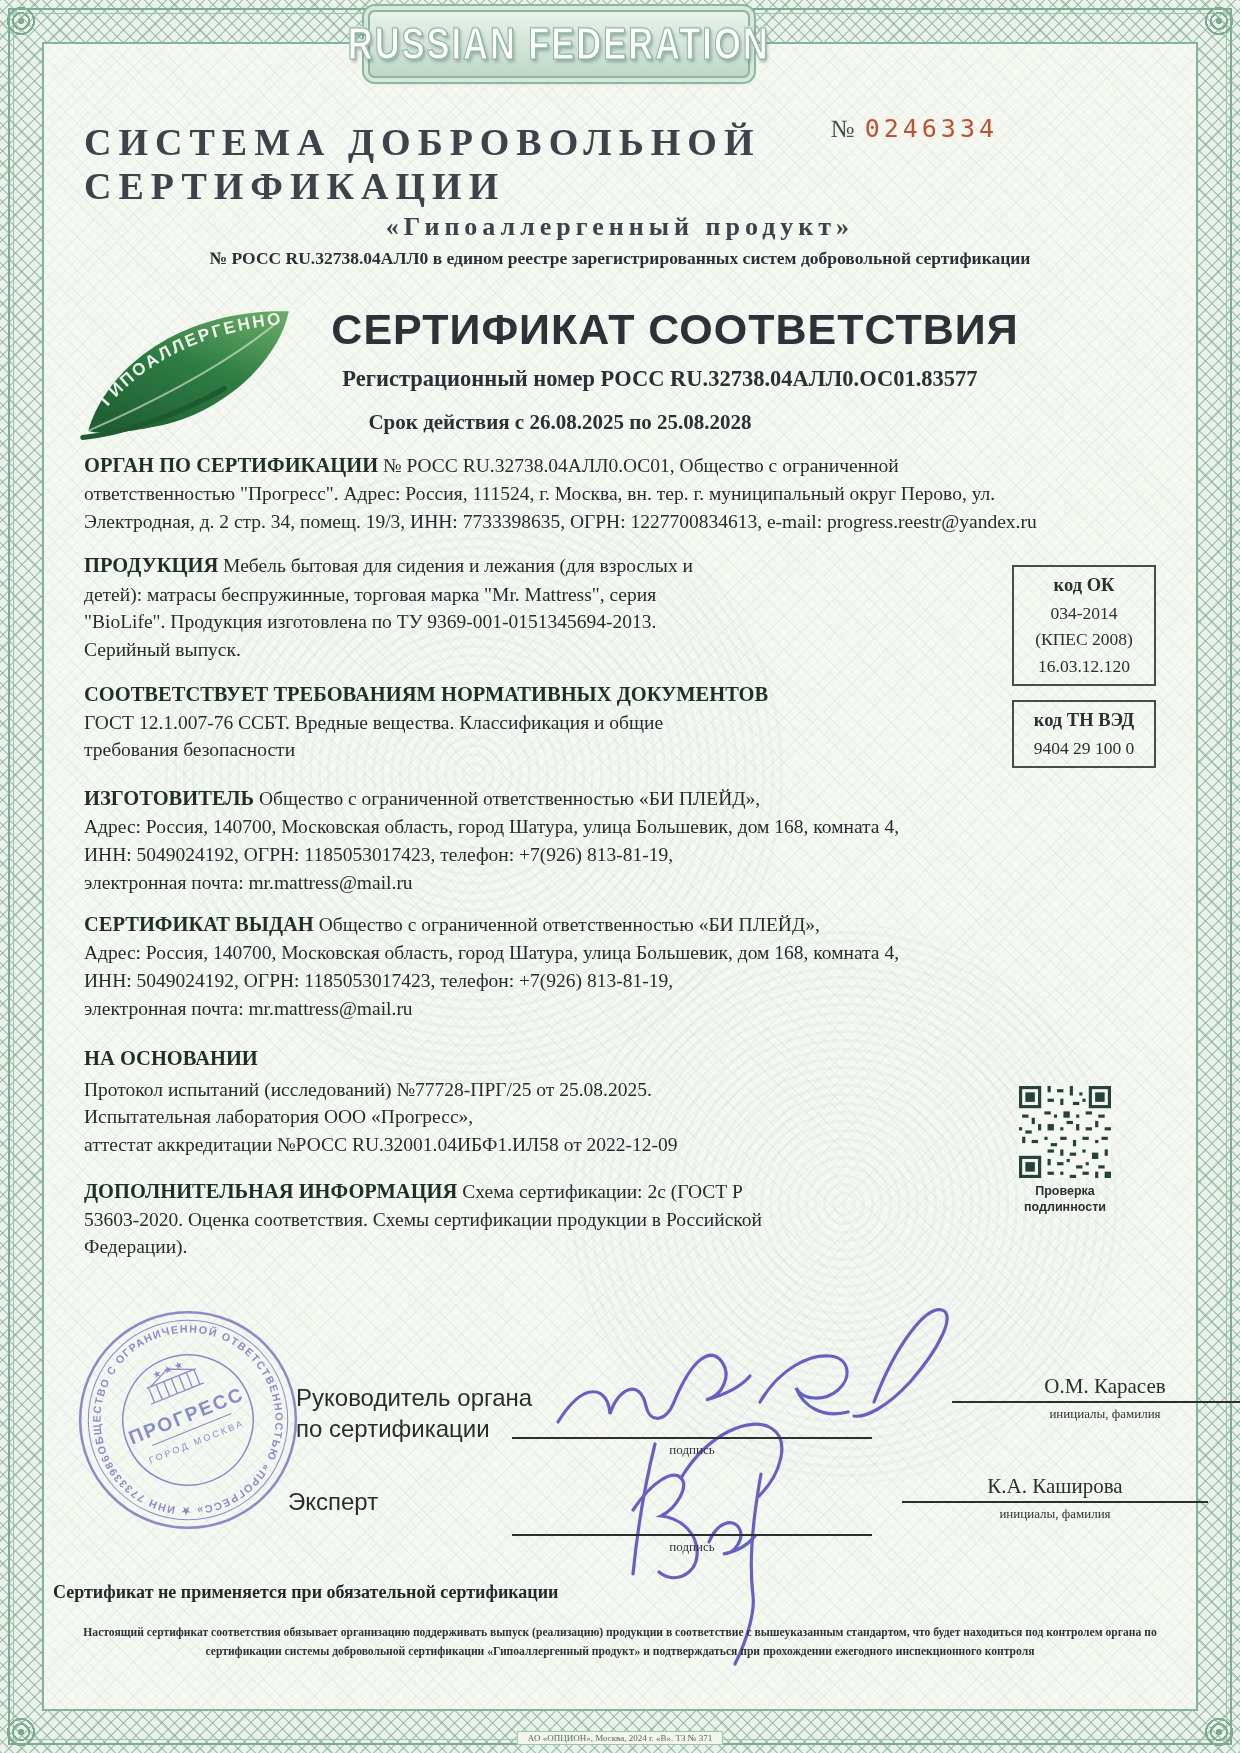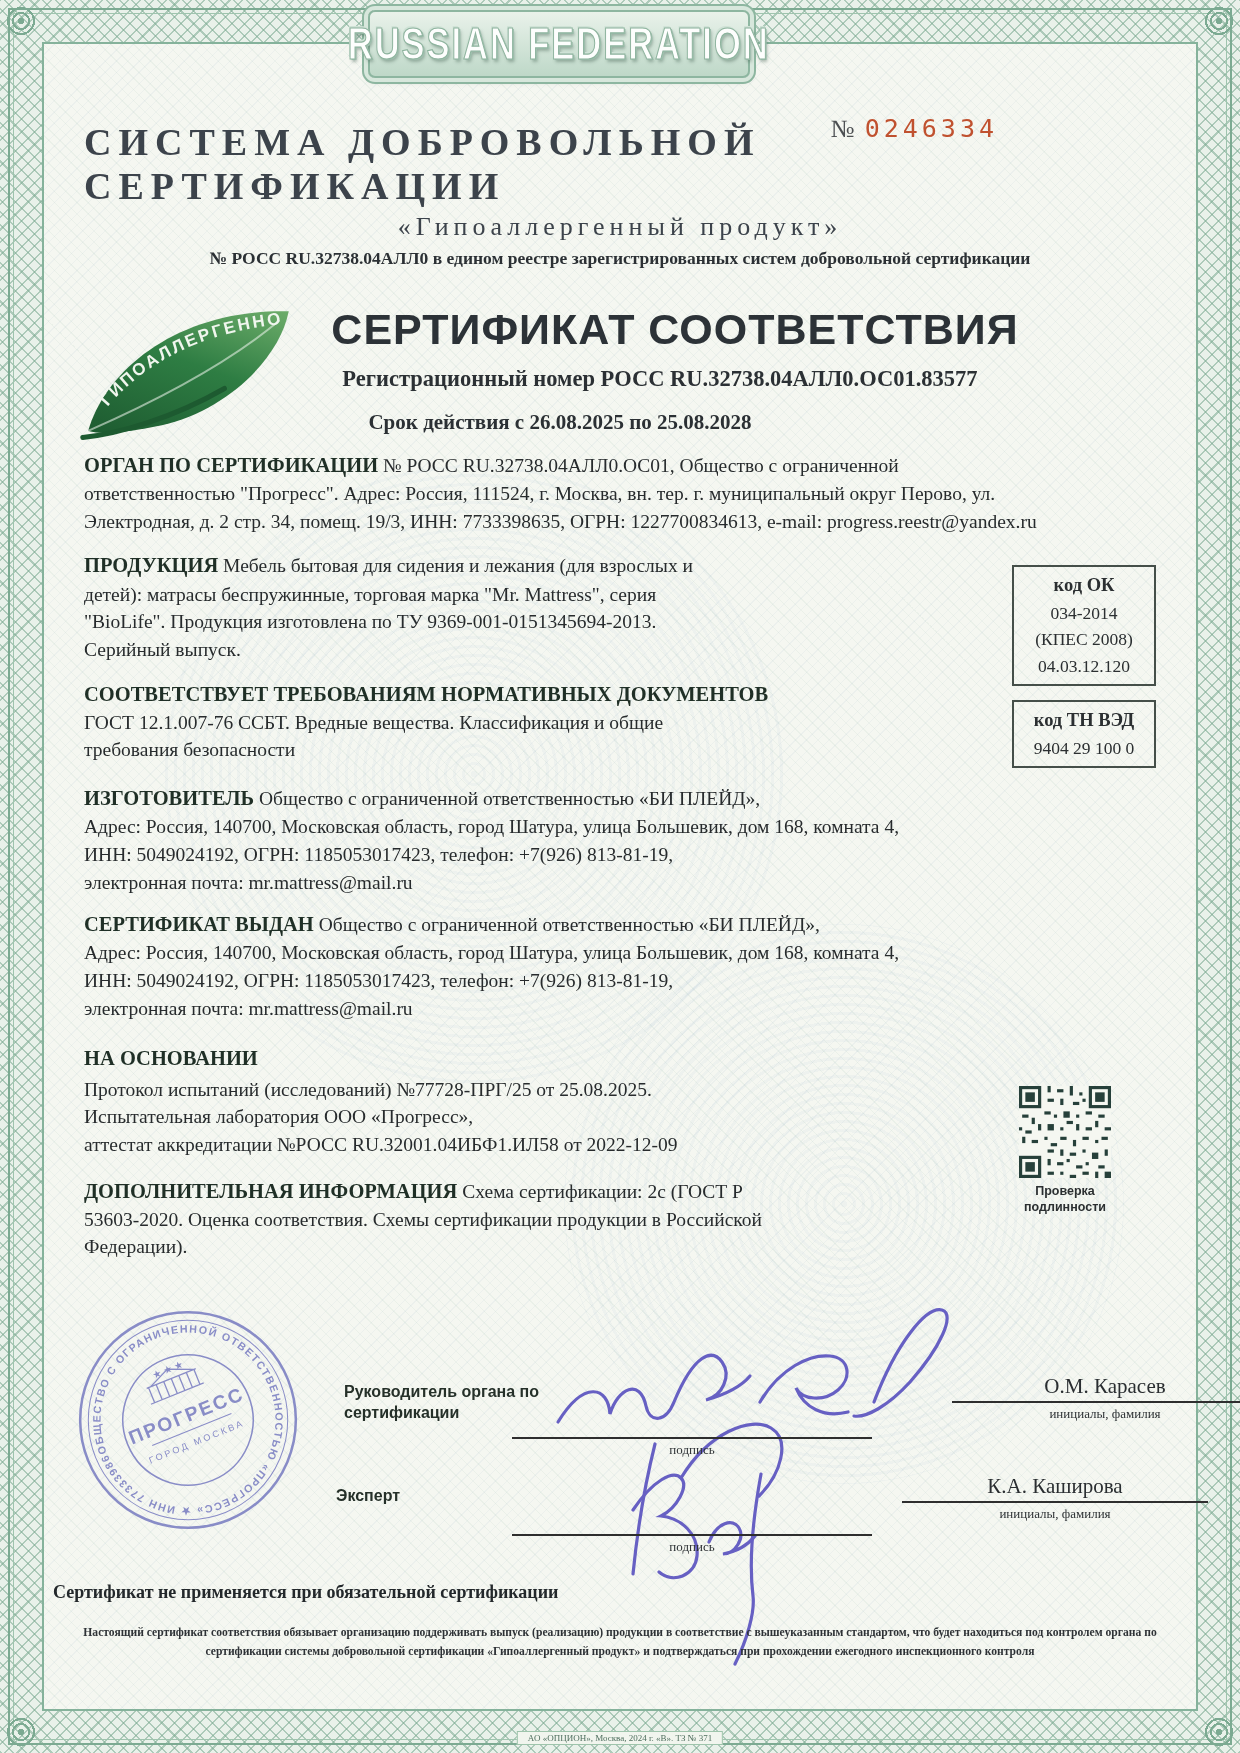--- a/index.html
+++ b/index.html
@@ -26,42 +26,42 @@
     box-shadow:0 0 0 4px #d7e7dc,0 0 0 6px #8db6a0,0 3px 6px rgba(50,80,65,.25);
     display:flex;align-items:center;justify-content:center;}
   .banner-text{font-family:"Liberation Sans",sans-serif;font-weight:bold;font-size:36px;letter-spacing:2px;
     color:#fdfefd;transform:scale(.96,1.22);-webkit-text-stroke:1px #8db39d;
     text-shadow:1.5px 1.5px 0 #9fbfae,-1px -1px 0 #cfe2d6,2px 3px 3px rgba(60,90,75,.4);white-space:nowrap;}
   .serial{position:absolute;top:70px;right:198px;font-size:25px;letter-spacing:2px;white-space:nowrap;}
   .serial-prefix{color:#4c4f52;font-family:"Liberation Serif",serif;}
   .serial-num{color:#c0512f;font-family:"DejaVu Sans Mono",monospace;letter-spacing:4px;}
   .content{position:relative;height:100%;padding:36px 40px 0 40px;box-sizing:border-box;}
   .h-sys{margin:40px 0 0;text-align:left;font-weight:bold;font-size:38px;letter-spacing:7px;color:#3c434b;}
-  .h-sub{margin:4px 0 0;text-align:center;font-weight:normal;font-size:26px;letter-spacing:5px;color:#3c434b;}
+  .h-sub{margin:4px 0 0;text-align:center;font-weight:bold;font-size:26px;letter-spacing:5px;color:#3c434b;}
   .registry{margin:6px 0 0;text-align:center;font-weight:bold;font-size:17.5px;color:#2b3034;}
   .cert-title{margin:36px 0 0 110px;text-align:center;font-family:"Liberation Sans",sans-serif;font-weight:bold;
     font-size:43px;letter-spacing:1px;color:#2c3237;}
   .reg-num{margin:12px 0 0 80px;text-align:center;font-weight:bold;font-size:22.5px;color:#2b3034;}
   .validity{margin:18px 120px 0 0;text-align:center;font-weight:bold;font-size:21px;color:#2b3034;}
   .para{margin:16px 0 0;font-size:19.5px;line-height:1.42;color:#272b2d;}
   .sec-h{font-weight:bold;font-size:20.5px;color:#1f2f26;}
   .sec-t{white-space:pre-line;}
   .basis-head{margin:22px 0 0;}
   .basis-text{margin:2px 0 0;max-width:780px;}
   .addl{max-width:860px;}
   .code-box{float:right;width:132px;border:2px solid #454f49;text-align:center;
     padding:5px 4px;margin:14px 0 6px 18px;font-size:17.5px;line-height:1.5;color:#2b2f31;}
   .code-box.tnved{clear:right;margin-top:8px;}
   .cb-title{font-weight:bold;font-size:18.5px;}
   .qr-block{position:absolute;left:971px;top:1042px;width:100px;text-align:center;}
   .qr-block svg{display:block;width:92px;height:92px;margin:0 auto;}
   .qr-caption{margin-top:6px;font-family:"Liberation Sans",sans-serif;font-size:12.5px;font-weight:bold;color:#2b2f31;line-height:1.25;}
   .leaf-logo{position:absolute;left:28px;top:248px;width:235px;height:150px;transform:rotate(-6deg);}
-  .sig-role{position:absolute;font-family:"Liberation Sans",sans-serif;font-weight:bold;font-size:16px;
-    line-height:1.3;color:#253029;margin-left:48px;}
+  .sig-role{position:absolute;font-family:"Liberation Sans",sans-serif;font-weight:normal;font-size:24px;
+    line-height:1.3;color:#253029;}
   .sig-role.r1{left:252px;top:1338px;width:240px;}
   .sig-role.r2{left:244px;top:1442px;width:200px;}
   .rule-block{position:absolute;text-align:center;}
   .rule-block .rule{border-bottom:2px solid #2e2e2e;height:0;}
   .sub-label{margin-top:3px;font-size:13px;color:#2f3336;}
   .sign1{left:468px;top:1393px;width:360px;}
   .sign2{left:468px;top:1490px;width:360px;}
   .name1{left:908px;top:1330px;width:306px;}
   .name2{left:858px;top:1430px;width:306px;}
   .sig-name{font-size:21px;color:#2a2e31;margin-bottom:2px;}
@@ -123,21 +123,21 @@
       <div class="registry">№ РОСС RU.32738.04АЛЛ0 в едином реестре зарегистрированных систем добровольной сертификации</div>
 
       <div class="cert-title">СЕРТИФИКАТ СООТВЕТСТВИЯ</div>
       <div class="reg-num">Регистрационный номер РОСС RU.32738.04АЛЛ0.ОС01.83577</div>
       <div class="validity">Срок действия с 26.08.2025 по 25.08.2028</div>
 
       <p class="para"><b class="sec-h">ОРГАН ПО СЕРТИФИКАЦИИ</b> <span class="sec-t">№ РОСС RU.32738.04АЛЛ0.ОС01, Общество с ограниченной
 ответственностью "Прогресс". Адрес: Россия, 111524, г. Москва, вн. тер. г. муниципальный округ Перово, ул.
 Электродная, д. 2 стр. 34, помещ. 19/3, ИНН: 7733398635, ОГРН: 1227700834613, e-mail: progress.reestr@yandex.ru</span></p>
 
-      <p class="para"><span class="code-box"><span class="cb-title">код ОК</span><br><span>034-2014</span><br><span>(КПЕС 2008)</span><br><span>04.03.12.120</span></span><b class="sec-h">ПРОДУКЦИЯ</b> <span class="sec-t">Мебель бытовая для сидения и лежания (для взрослых и
+      <p class="para"><span class="code-box"><span class="cb-title">код ОК</span><br><span>034-2014</span><br><span>(КПЕС 2008)</span><br><span>16.03.12.120</span></span><b class="sec-h">ПРОДУКЦИЯ</b> <span class="sec-t">Мебель бытовая для сидения и лежания (для взрослых и
 детей): матрасы беспружинные, торговая марка "Mr. Mattress", серия
 "BioLife". Продукция изготовлена по ТУ 9369-001-0151345694-2013.
 Серийный выпуск.</span></p>
 
       <p class="para"><span class="code-box tnved"><span class="cb-title">код ТН ВЭД</span><br><span>9404 29 100 0</span></span><b class="sec-h">СООТВЕТСТВУЕТ ТРЕБОВАНИЯМ НОРМАТИВНЫХ ДОКУМЕНТОВ</b><br><span class="sec-t">ГОСТ 12.1.007-76 ССБТ. Вредные вещества. Классификация и общие
 требования безопасности</span></p>
 
       <p class="para" style="margin-top:20px"><b class="sec-h">ИЗГОТОВИТЕЛЬ</b> <span class="sec-t">Общество с ограниченной ответственностью «БИ ПЛЕЙД»,
 Адрес: Россия, 140700, Московская область, город Шатура, улица Большевик, дом 168, комната 4,
 ИНН: 5049024192, ОГРН: 1185053017423, телефон: +7(926) 813-81-19,

